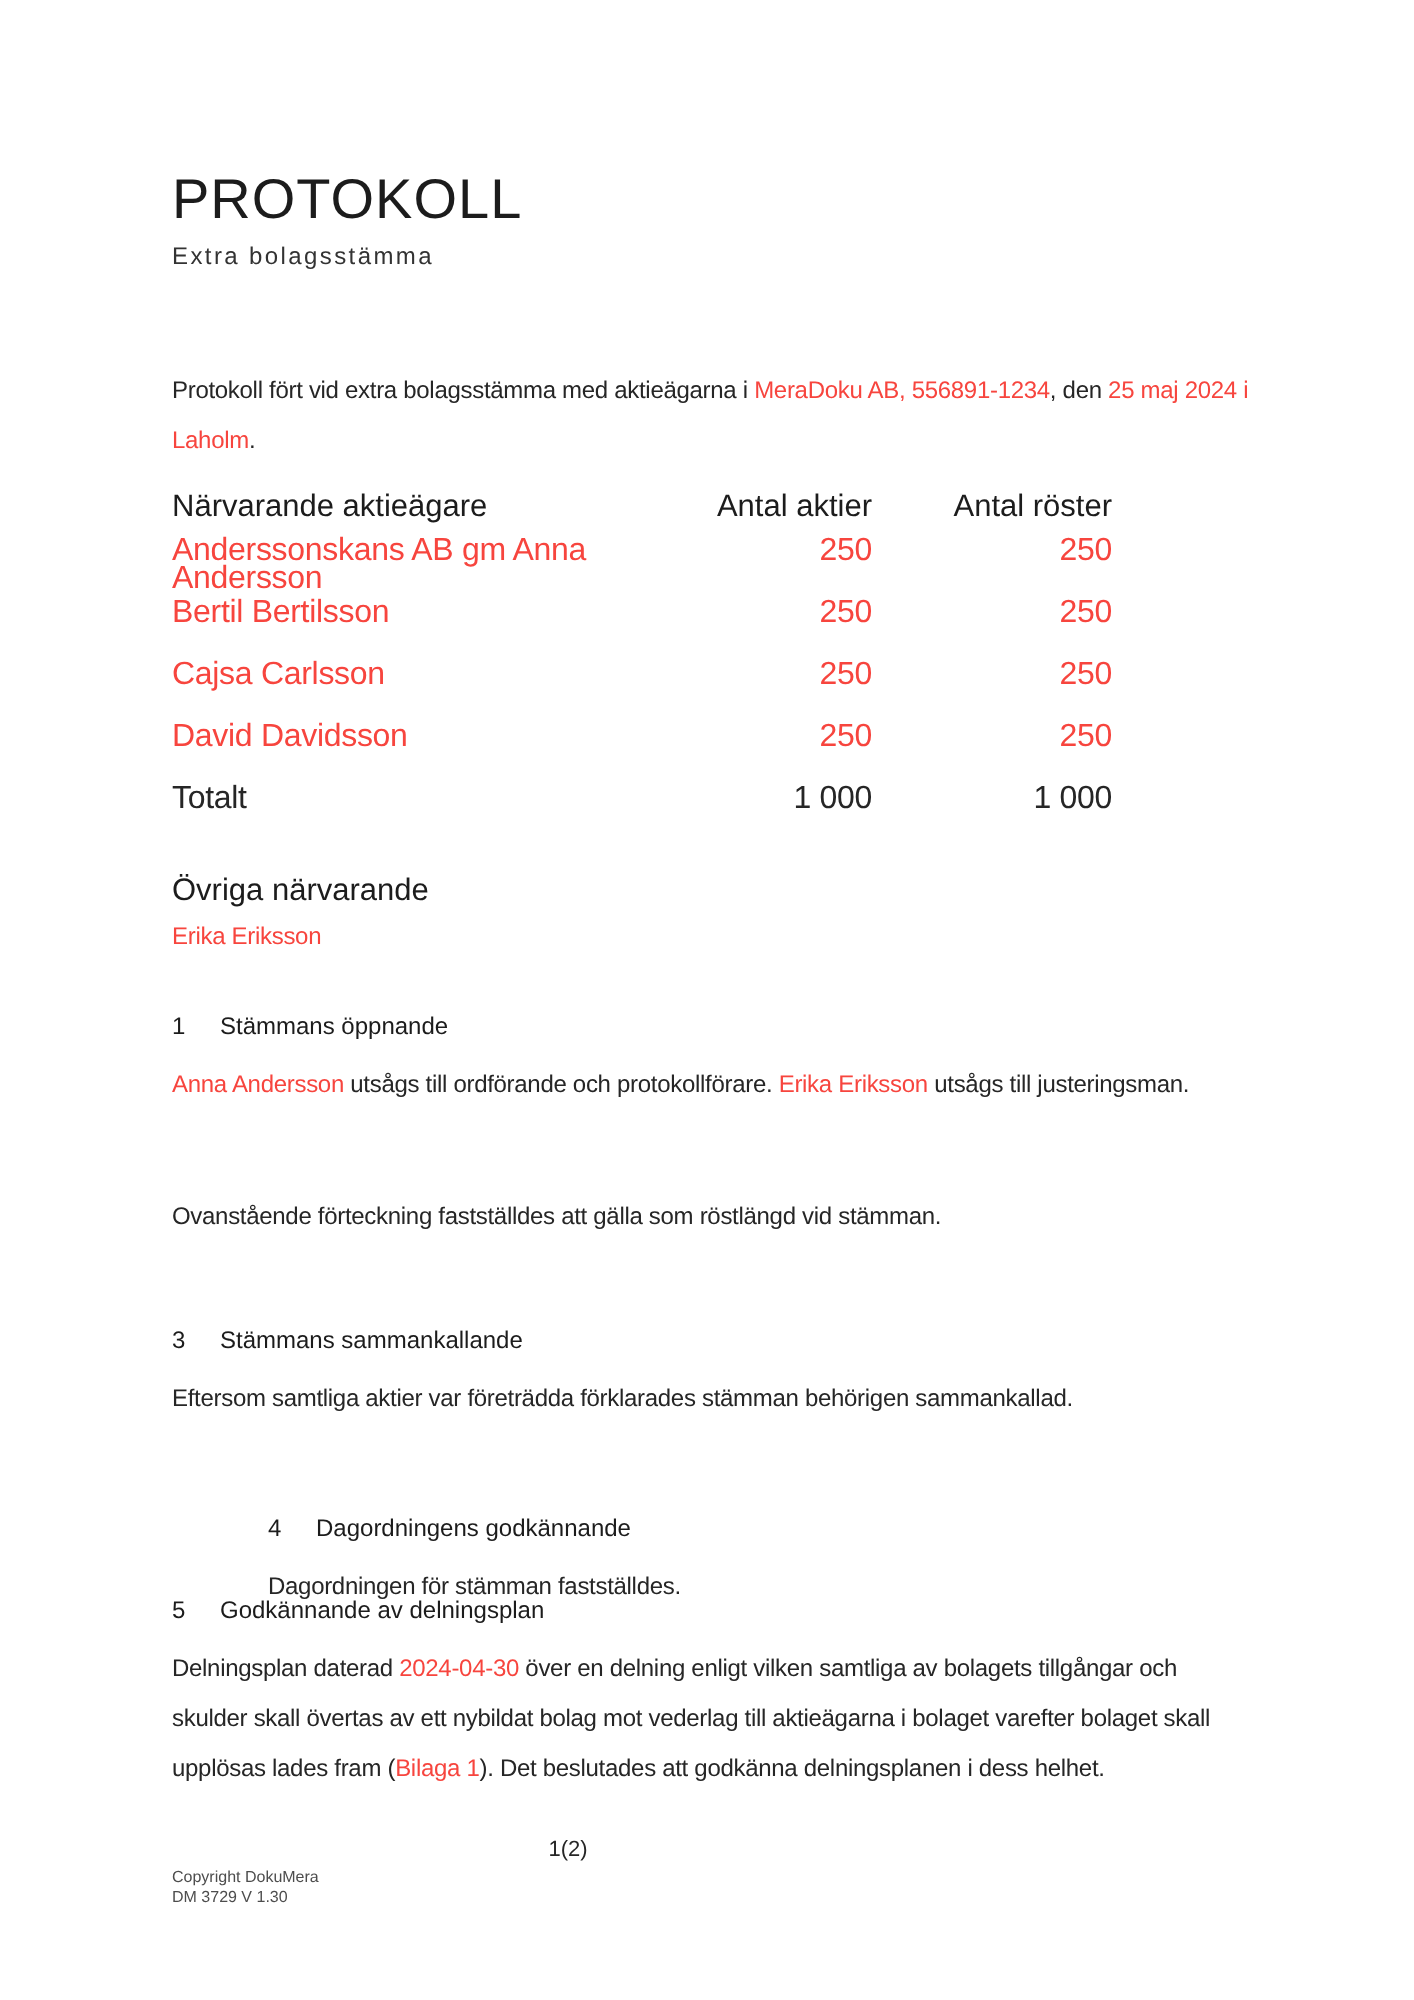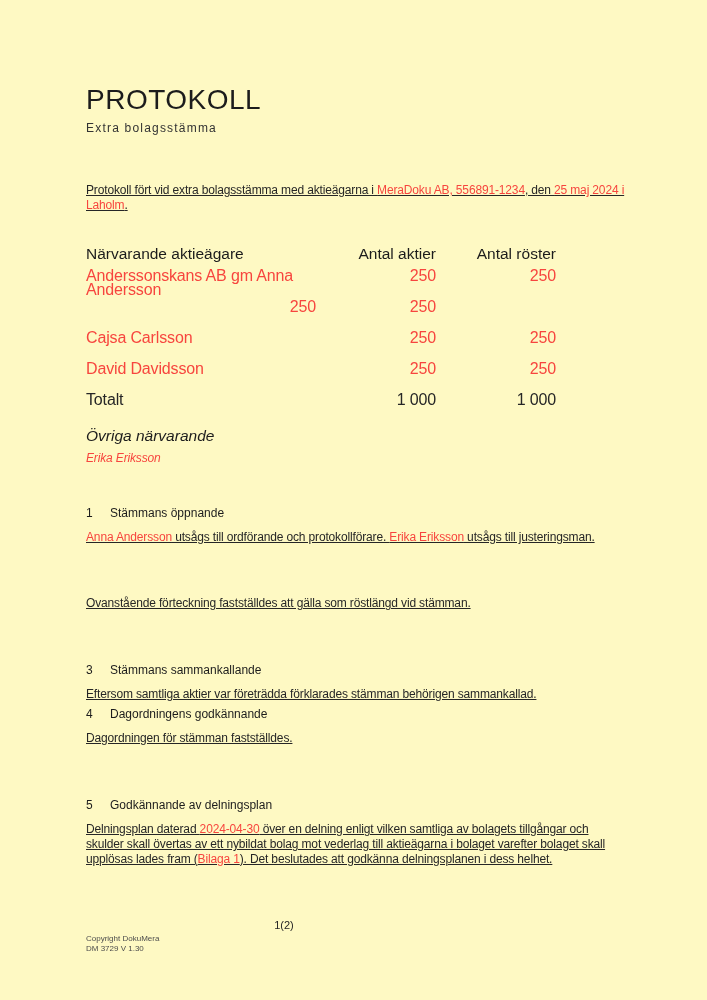--- a/index.html
+++ b/index.html
@@ -2,21 +2,21 @@
 <html style="--red: #f7453e;"><head>
 <meta charset="utf-8">
 <style>
   * { margin: 0; padding: 0; box-sizing: border-box; }
   html, body { background: #e8e8e8; }
   body { font-family: "Liberation Sans", sans-serif; }
   .page {
     position: relative;
     width: 707px;
     height: 1000px;
-    background: #fef9c3;
+    background: #ffffff;
     overflow: hidden;
     color: #262626;
   }
   .abs { position: absolute; }
 
   .doc-title {
     top: 84px; left: 86px;
     font-size: 28px;
     font-weight: 400;
     letter-spacing: 0.5px;
@@ -26,42 +26,41 @@
   .doc-subtitle {
     top: 121px; left: 86px;
     font-size: 12px;
     letter-spacing: 1.2px;
     color: #333333;
   }
 
   .body-text {
     font-size: 12px;
     letter-spacing: -0.15px;
-    line-height: 15px;
+    line-height: 25px;
     color: #262626;
-    text-decoration: underline;
   }
   .intro { top: 183px; left: 86px; width: 540px; }
 
   .red { color: var(--red, #f7453e); }
 
   
   .att-table { top: 244px; left: 86px; width: 534px; }
   .t-row {
     display: grid;
     grid-template-columns: 230px 120px 120px;
     align-items: start;
   }
   .t-head { font-size: 15.5px; color: #1c1c1c; line-height: 20px; margin-bottom: 5px; }
   .t-head .cell { font-size: 15.5px; }
   .t-body .t-row { height: 31px; }
   .t-body .cell { font-size: 16px; line-height: 14px; letter-spacing: -0.15px; }
   .cell.num-col { text-align: right; }
 
-  .others { top: 425px; left: 86px; font-style: italic; }
+  .others { top: 435px; left: 86px; }
   .group-heading {
     font-size: 15.5px;
     font-weight: 400;
     color: #1c1c1c;
     line-height: 21px;
   }
   .others-name { font-size: 12px; line-height: 14px; margin-top: 5px; letter-spacing: -0.15px; }
 
   
   .sec { position: absolute; left: 86px; width: 540px; }
@@ -69,21 +68,21 @@
     font-size: 12px;
     font-weight: 400;
     color: #1c1c1c;
     line-height: 21px;
   }
   .sec .num { display: inline-block; width: 24px; }
   .sec p { margin-top: 6px; }
   .sec-0 { top: 503px; }
   .sec-1 { top: 590px; }
   .sec-2 { top: 660px; }
-  .sec-3 { top: 704px; }
+  .sec-3 { top: 754px; margin-left: 48px; }
   .sec-4 { top: 795px; }
 
   .page-number {
     top: 919px; left: 0; width: 568px;
     text-align: center;
     font-size: 11px;
     color: #262626;
   }
   .copyright {
     top: 934px; left: 86px;
@@ -108,20 +107,21 @@
       <div class="cell num-col">Antal aktier</div>
       <div class="cell num-col">Antal röster</div>
     </div>
     <div class="t-body">
         <div class="t-row">
           <div class="cell red">Anderssonskans AB gm Anna Andersson</div>
           <div class="cell num-col red">250</div>
           <div class="cell num-col red">250</div>
         </div>
         <div class="t-row">
+          <div class="cell red">Bertil Bertilsson</div>
           <div class="cell num-col red">250</div>
           <div class="cell num-col red">250</div>
         </div>
         <div class="t-row">
           <div class="cell red">Cajsa Carlsson</div>
           <div class="cell num-col red">250</div>
           <div class="cell num-col red">250</div>
         </div>
         <div class="t-row">
           <div class="cell red">David Davidsson</div>

